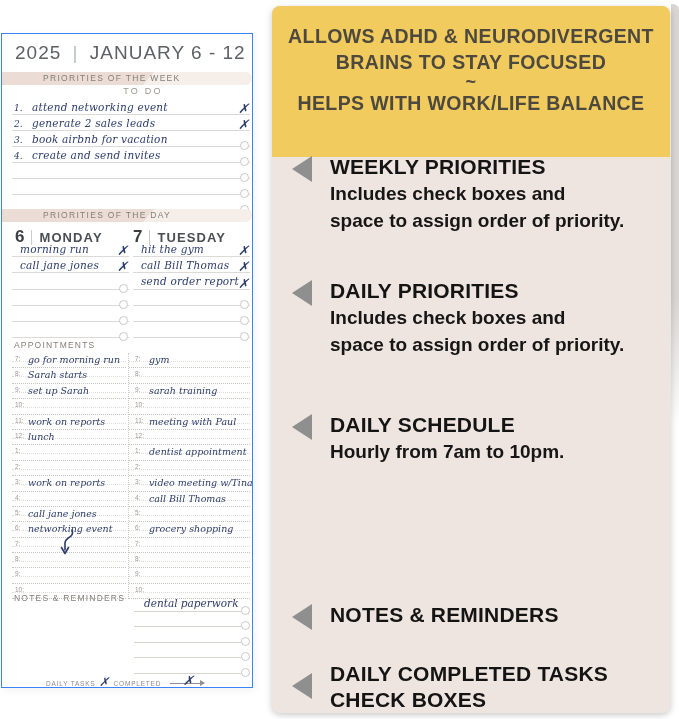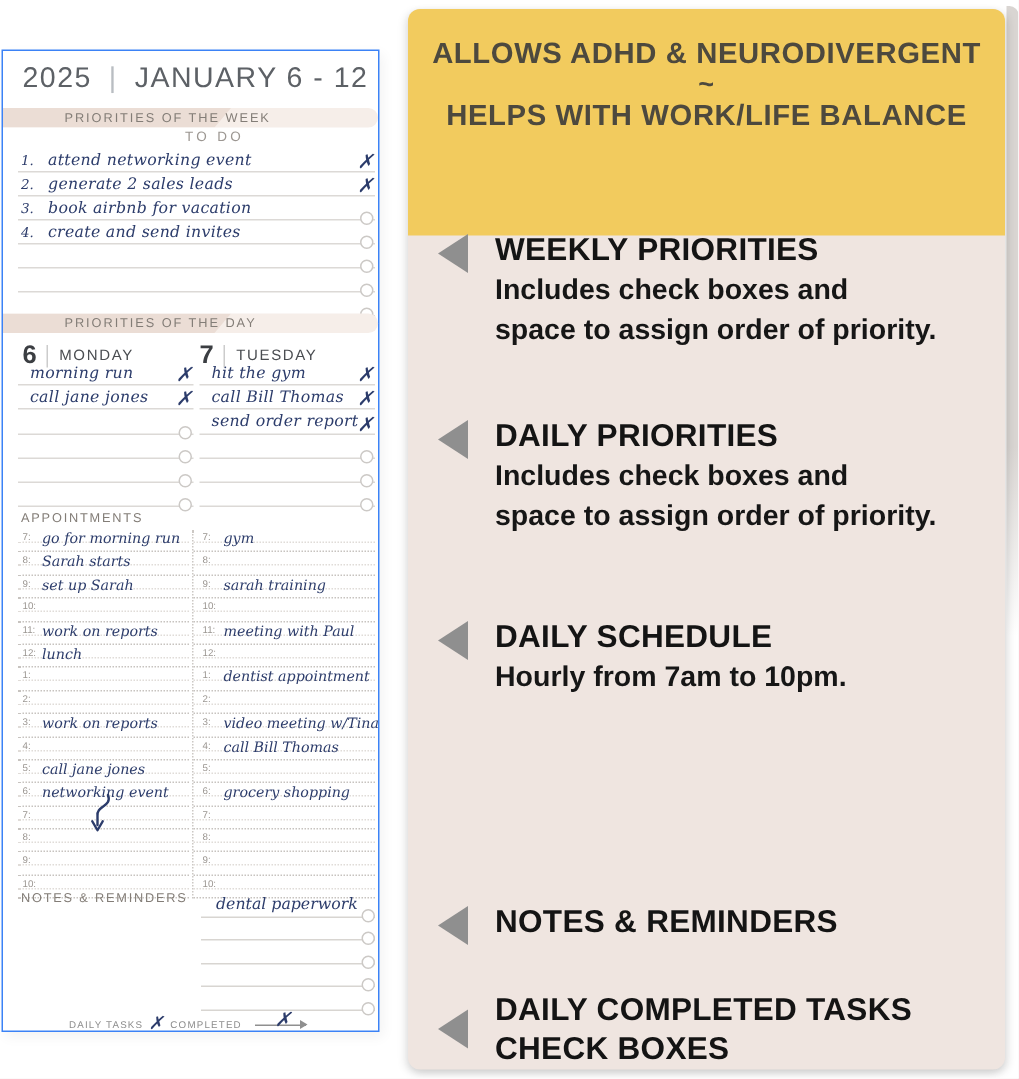--- a/index.html
+++ b/index.html
@@ -27,21 +27,21 @@
   .trow{position:relative;height:15px;border-bottom:1px solid #dcd9d6;}
   .trow .num{position:absolute;left:2px;top:4px;font-family:"DejaVu Serif",serif;font-style:italic;font-size:9px;color:#2c3c6b;}
   .trow .txt{position:absolute;left:20px;top:2px;font-size:10.5px;white-space:nowrap;letter-spacing:.2px;}
   .circle{position:absolute;right:1px;bottom:-4px;width:7px;height:7px;border:1px solid #ccc9c6;border-radius:50%;background:#fff;}
   .xmark{position:absolute;right:0;bottom:-2px;font-size:13px;font-weight:bold;color:#2c3c6b;transform:skewX(-14deg);font-family:"DejaVu Sans",sans-serif;}
 
   .dayhead{position:absolute;top:193px;display:flex;align-items:center;}
   #dayhead-0{left:13px;} #dayhead-1{left:131px;}
   .daynum{font-size:17px;font-weight:bold;color:#3b3e42;}
   .daydiv{width:1px;height:15px;background:#cccccc;margin:0 7px;}
-  .dayname{font-size:10px;font-weight:normal;letter-spacing:1.1px;color:#4a4d51;}
+  .dayname{font-size:13px;font-weight:bold;letter-spacing:1.1px;color:#4a4d51;}
 
   .daycol{position:absolute;top:207px;width:117px;}
   #day-col-0{left:10px;} #day-col-1{left:131px;}
   .drow{position:relative;height:15.2px;border-bottom:1px solid #dcd9d6;}
   .drow .txt{position:absolute;left:8px;top:2px;font-size:10.5px;white-space:nowrap;letter-spacing:.2px;}
 
   .sec-label{position:absolute;left:12px;font-size:8.5px;letter-spacing:1.2px;color:#837d77;}
   #appt-label{top:306px;} #notes-label{top:559px;}
 
   .apptcol{position:absolute;top:319px;}
@@ -344,20 +344,21 @@
       <span class="xm">✗</span>
       <span class="cap">COMPLETED</span>
       <span class="legend-arrow"></span>
     </div>
     <span class="legend-x2">✗</span>
   </div>
 
   <div class="panel">
     <div class="banner">
       <div>ALLOWS ADHD &amp; NEURODIVERGENT</div>
+      <div>BRAINS TO STAY FOCUSED</div>
       <div class="tilde">~</div>
       <div>HELPS WITH WORK/LIFE BALANCE</div>
     </div>
     <div id="features">
         <div class="feature" style="top: 148px;">
           <span class="tri" style="top: 2px;"></span>
           <div class="ftxt">
             <div class="ftitle">WEEKLY PRIORITIES</div>
             <div class="fdesc">Includes check boxes and</div>
             <div class="fdesc">space to assign order of priority.</div>

